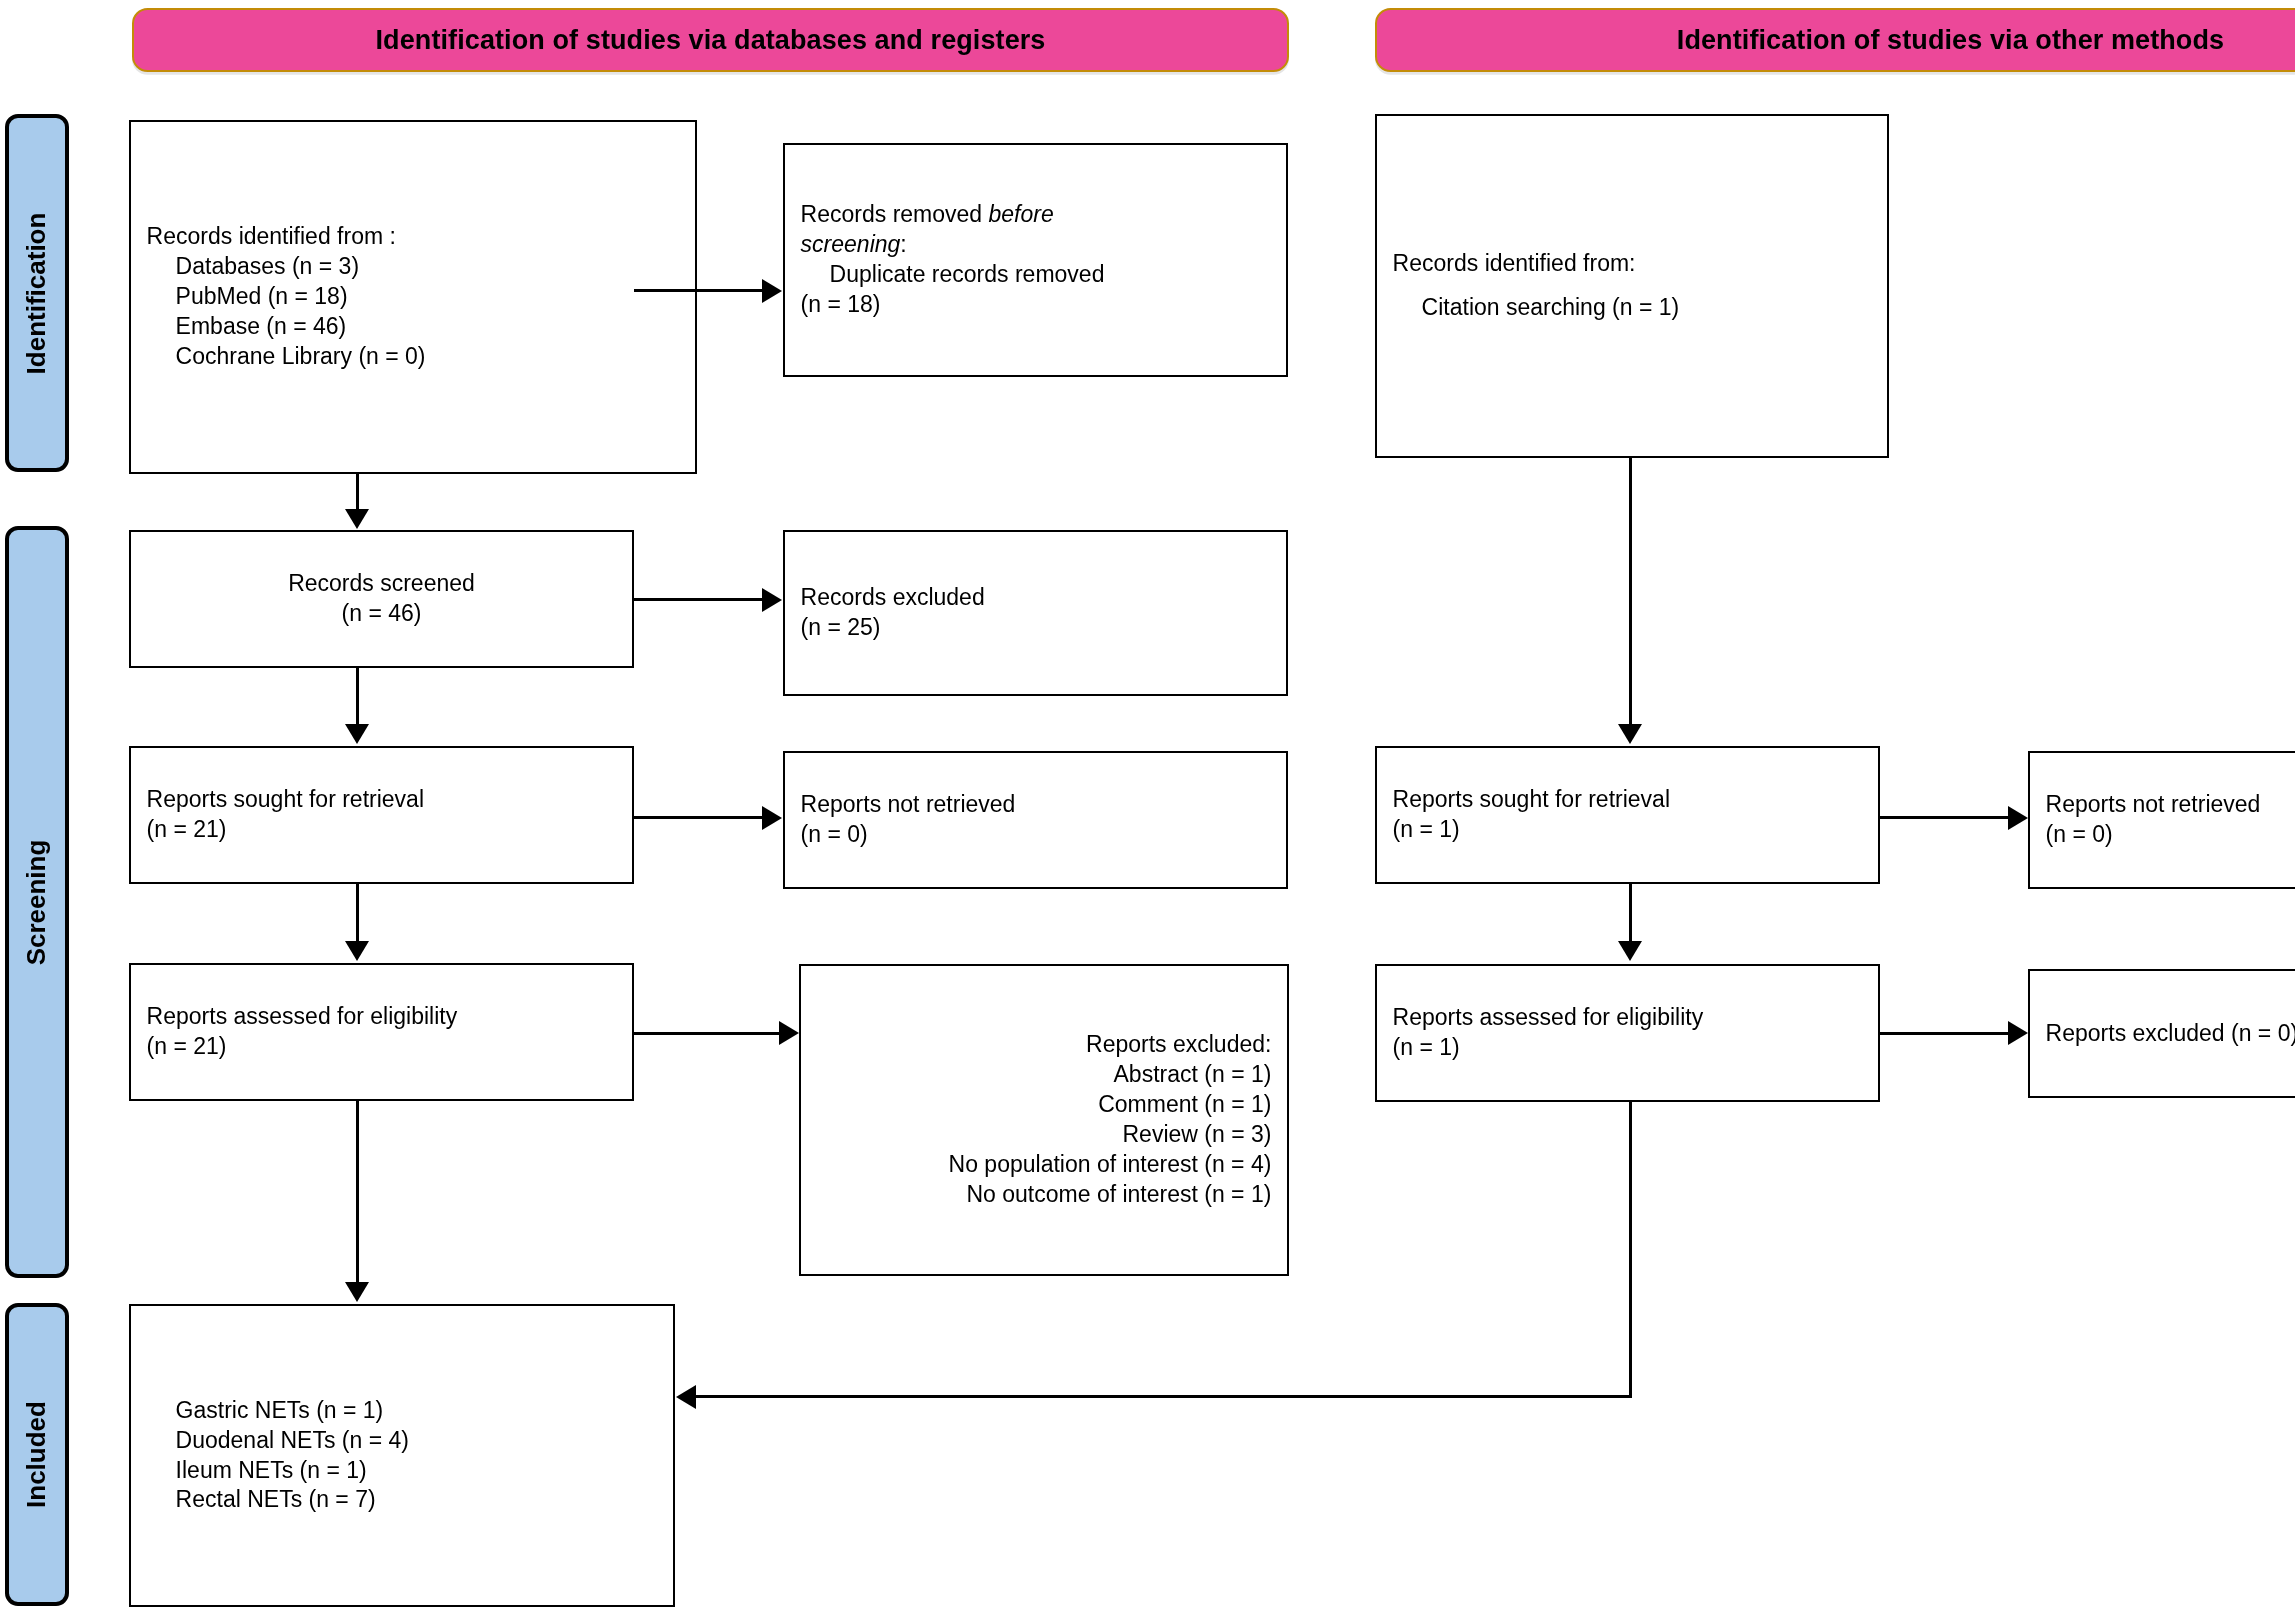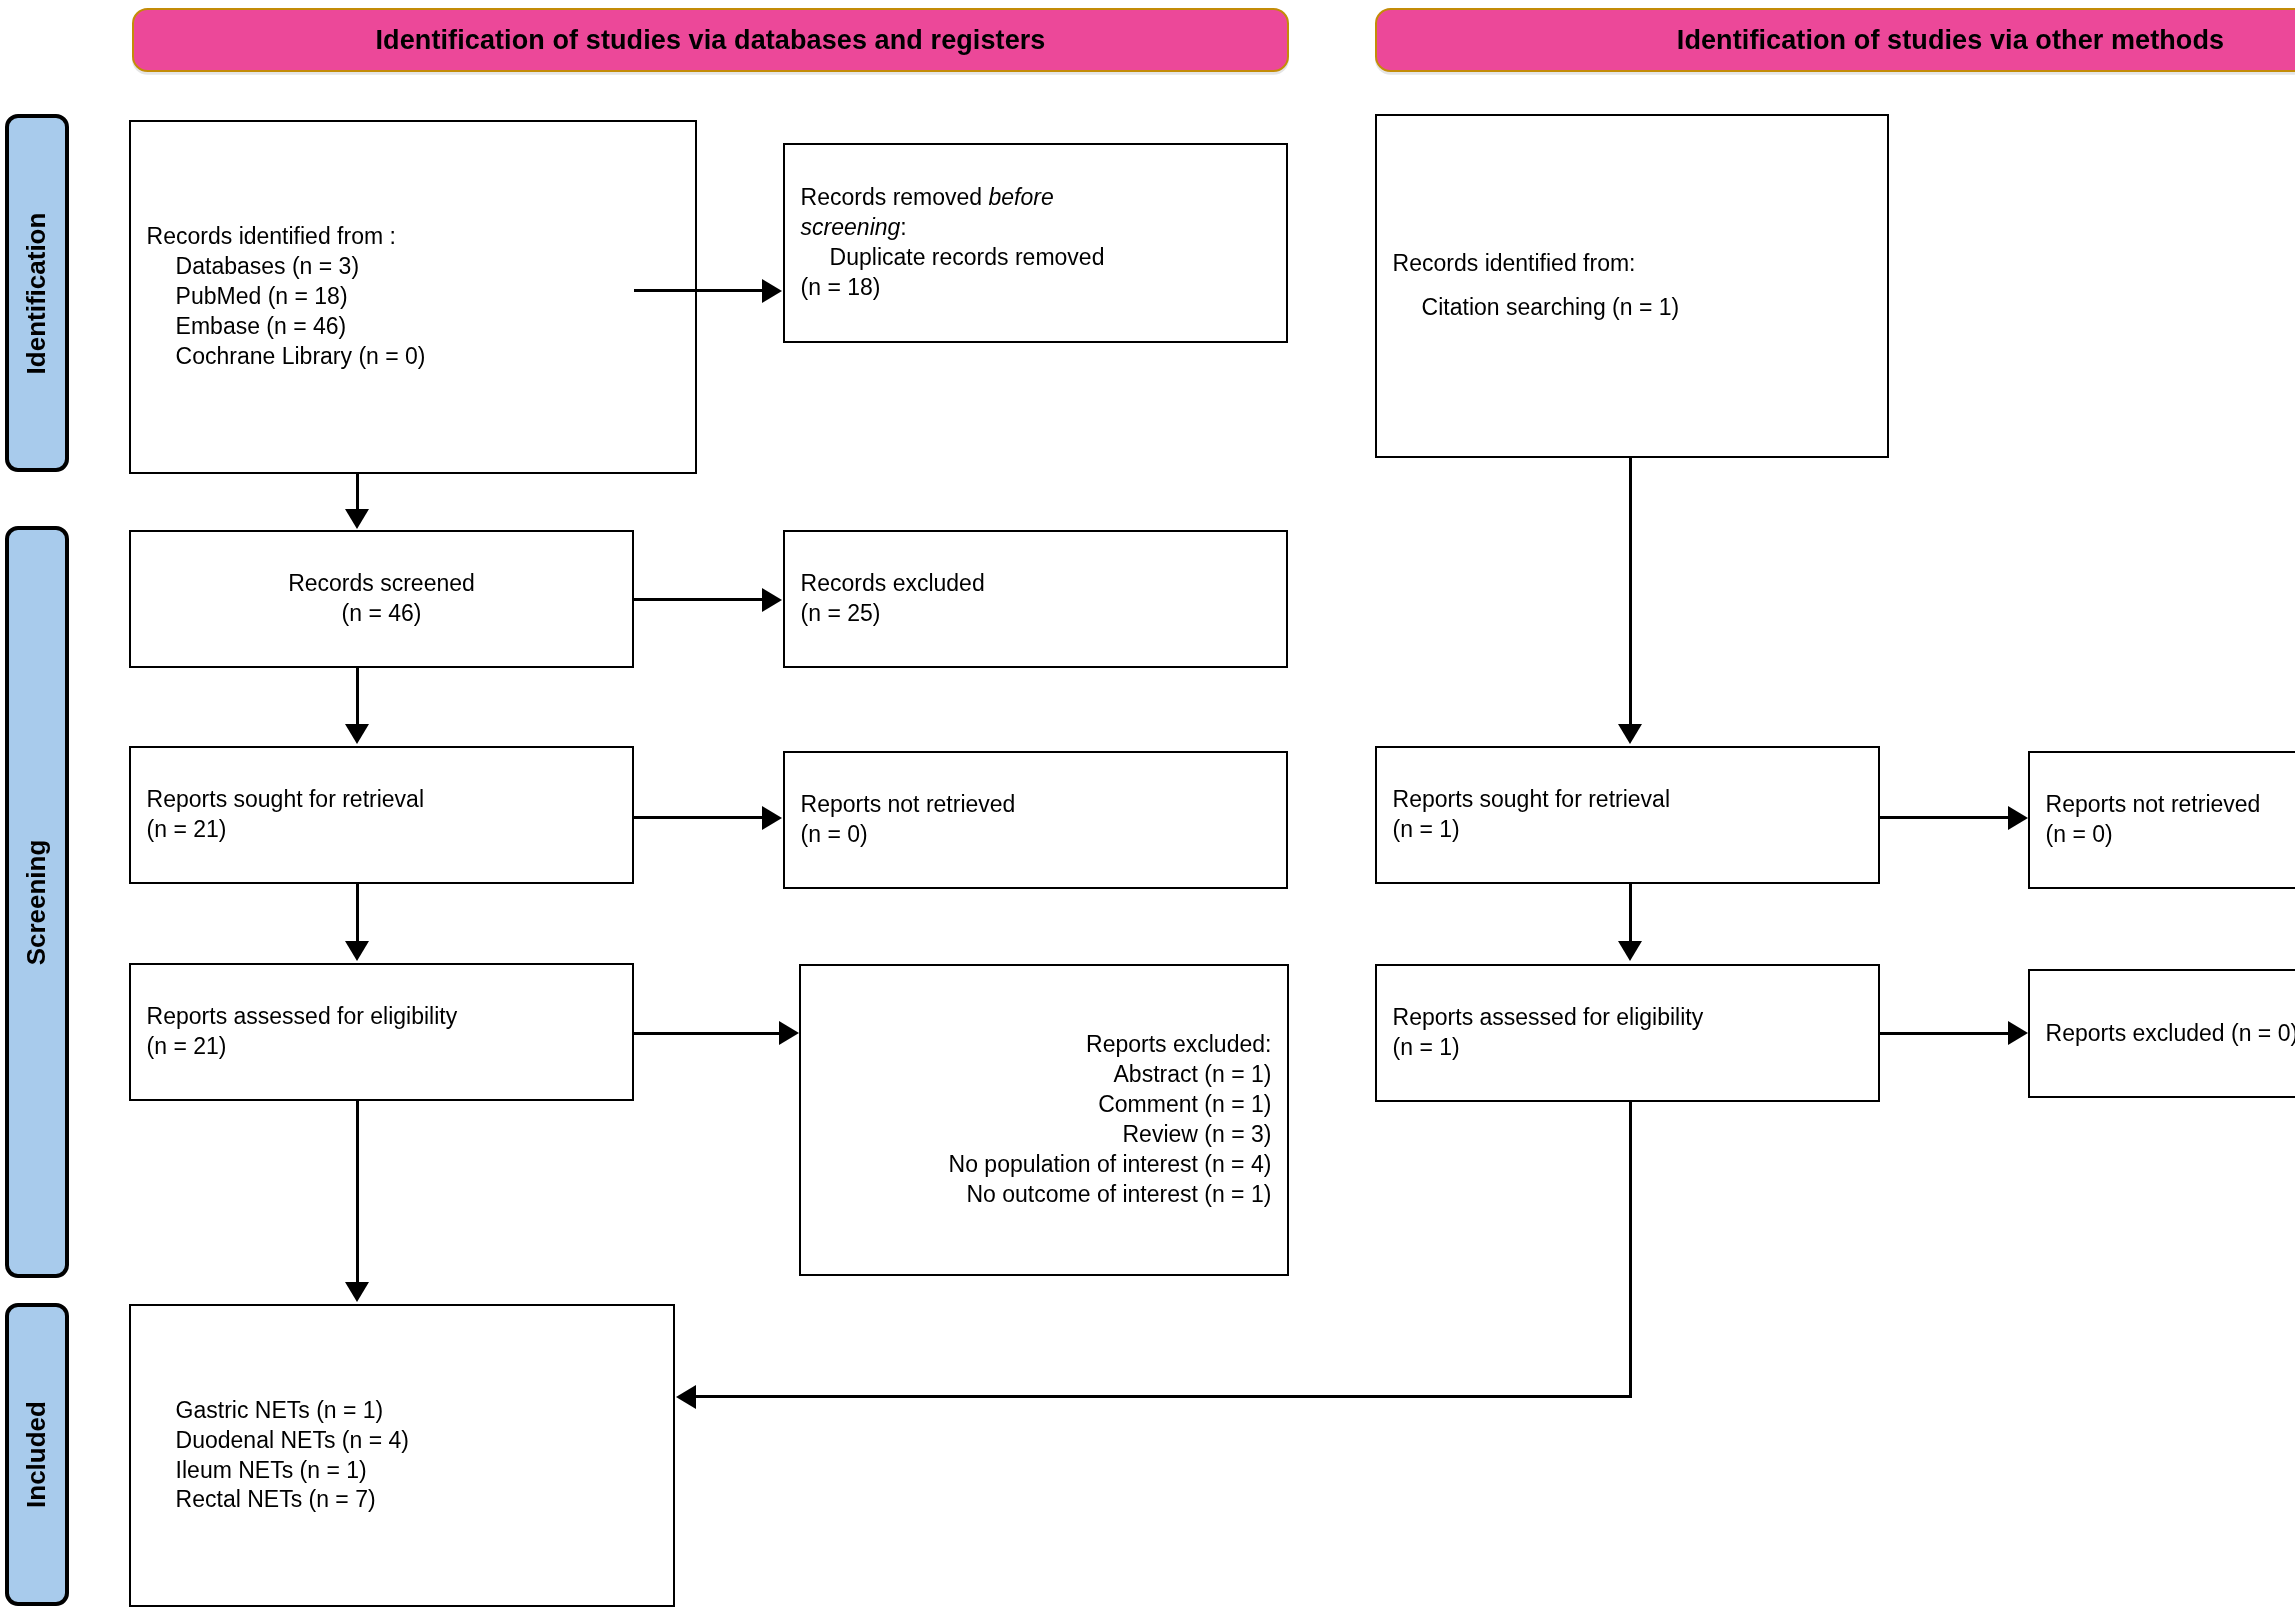--- a/index.html
+++ b/index.html
@@ -133,33 +133,33 @@
   </div>
 
   <div class="flow-box" style="left:129px; top:120px; width:568px; height:354px;">
     <div class="line">Records identified from :</div>
     <div class="line indent">Databases (n = 3)</div>
     <div class="line indent">PubMed (n = 18)</div>
     <div class="line indent">Embase (n = 46)</div>
     <div class="line indent">Cochrane Library (n = 0)</div>
   </div>
 
-  <div class="flow-box" style="left:783px; top:143px; width:505px; height:200px;">
+  <div class="flow-box" style="left:783px; top:143px; width:505px; height:234px;">
     <div class="line"><span>Records removed </span><em>before</em></div>
     <div class="line"><em>screening</em><span>:</span></div>
     <div class="line indent">Duplicate records removed</div>
     <div class="line">(n = 18)</div>
   </div>
 
   <div class="flow-box" style="left:129px; top:530px; width:505px; height:138px;text-align:center;">
     <div class="line">Records screened</div>
     <div class="line">(n = 46)</div>
   </div>
 
-  <div class="flow-box" style="left:783px; top:530px; width:505px; height:138px;">
+  <div class="flow-box" style="left:783px; top:530px; width:505px; height:166px;">
     <div class="line">Records excluded</div>
     <div class="line">(n = 25)</div>
   </div>
 
   <div class="flow-box" style="left:129px; top:746px; width:505px; height:138px;">
     <div class="line">Reports sought for retrieval</div>
     <div class="line">(n = 21)</div>
   </div>
 
   <div class="flow-box" style="left:783px; top:751px; width:505px; height:138px;">

